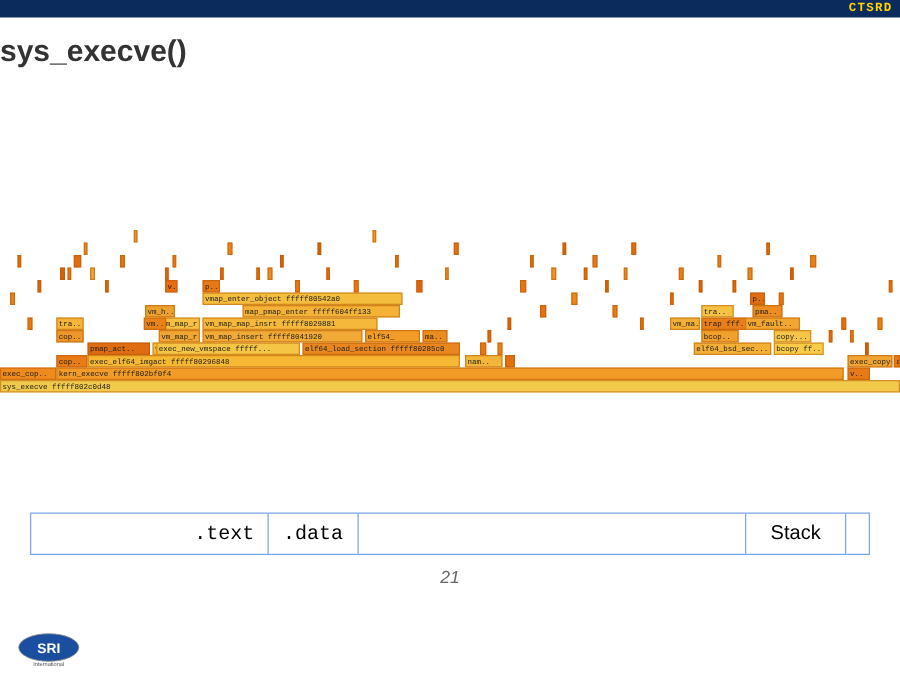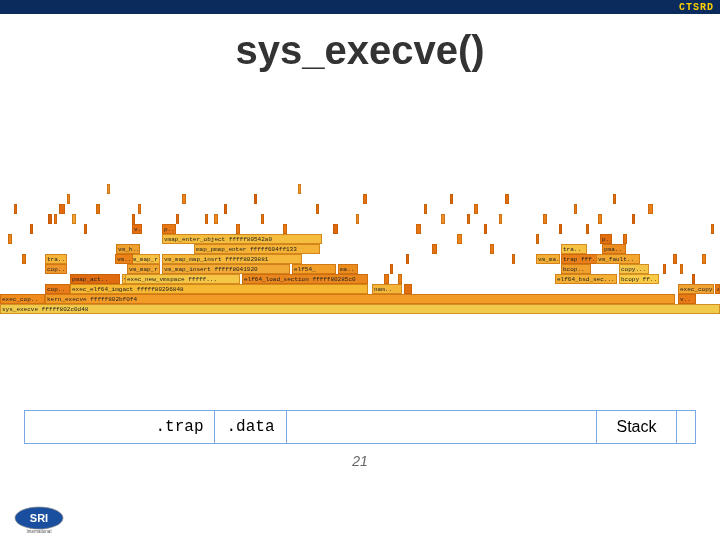--- a/index.html
+++ b/index.html
@@ -21,23 +21,22 @@
     padding-right: 6px;
   }
   .topbar span {
     color: #ffd100;
     font-family: Liberation Mono, monospace;
     font-size: 10px;
     font-weight: bold;
     letter-spacing: 1px;
   }
   .title {
-    text-align: center;
     font-family: "Trebuchet MS", "Segoe UI", sans-serif;
-    font-size: 40px;
+    font-size: 24px;
     color: #333;
     margin-top: 14px;
   }
   .flame-area {
     position: absolute;
     top: 178px;
     left: 0;
     width: 720px;
     height: 136px;
   }
@@ -221,21 +220,21 @@
     <div class="frame" style="left: 702px; width: 4px; bottom: 50px; background: rgb(233, 129, 25);"></div>
     <div class="frame" style="left: 711px; width: 3px; bottom: 80px; background: rgb(226, 114, 16);"></div>
     <div class="frame" style="left: 8px; width: 4px; bottom: 70px; background: rgb(234, 133, 27);"></div>
     <div class="frame" style="left: 14px; width: 3px; bottom: 100px; background: rgb(224, 108, 16);"></div>
     <div class="frame" style="left: 22px; width: 4px; bottom: 50px; background: rgb(231, 121, 19);"></div>
     <div class="frame" style="left: 30px; width: 3px; bottom: 80px; background: rgb(220, 100, 12);"></div>
   </div>
 
 <div class="memlayout">
   <div class="seg gap-left" style="flex:0 0 120px"></div>
-  <div class="seg mono" style="flex:0 0 70px">.trap</div>
+  <div class="seg mono" style="flex:0 0 70px">.text</div>
   <div class="seg mono" style="flex:0 0 72px">.data</div>
   <div class="seg" style="flex:1"></div>
   <div class="seg" style="flex:0 0 80px;font-family:Arial">Stack</div>
   <div class="seg" style="flex:0 0 18px"></div>
 </div>
 
 <div class="page-num">21</div>
 
 <div class="footer">
   <div class="sri-logo">

